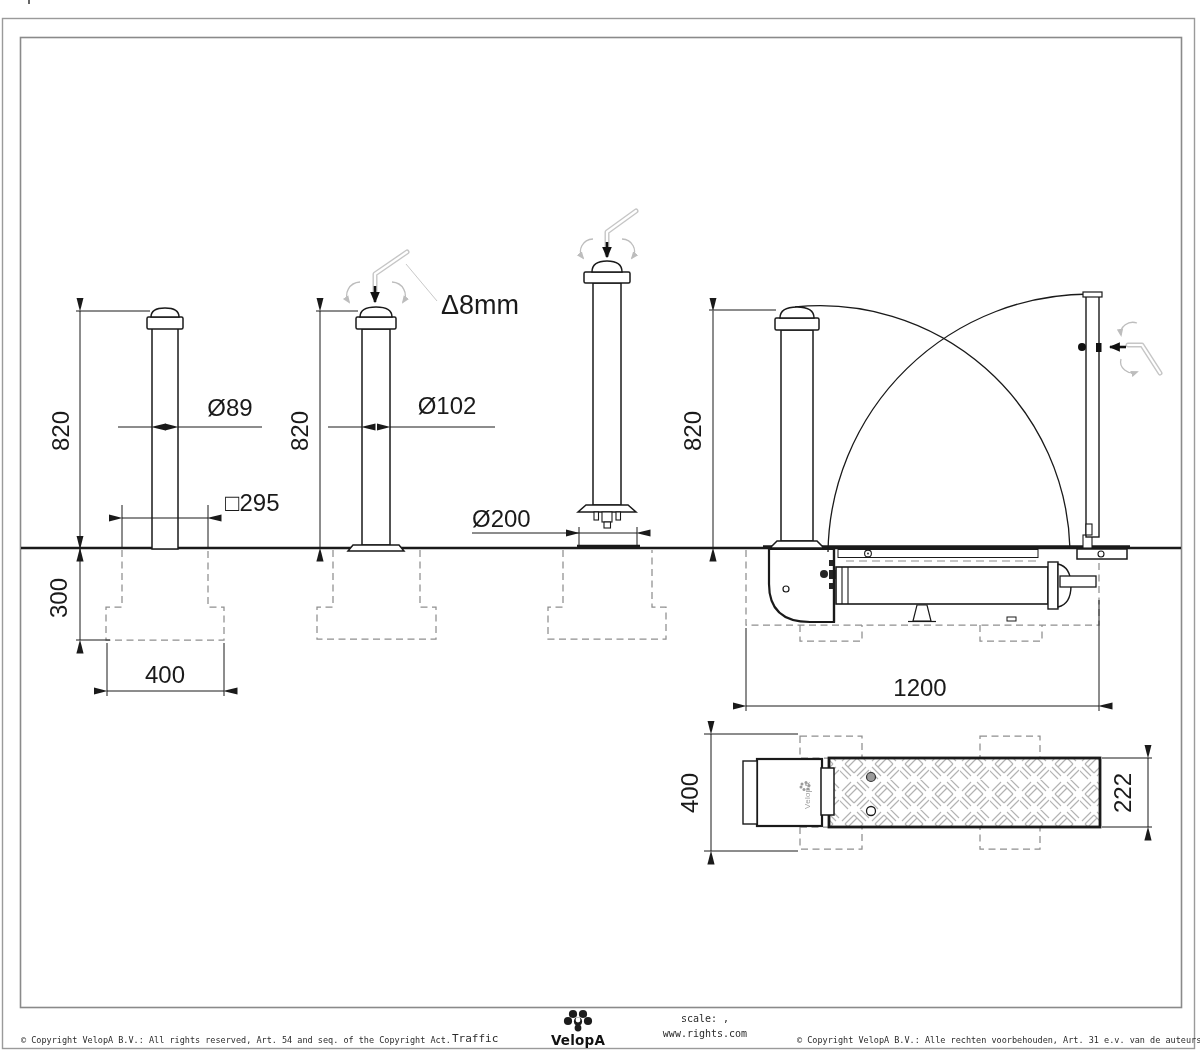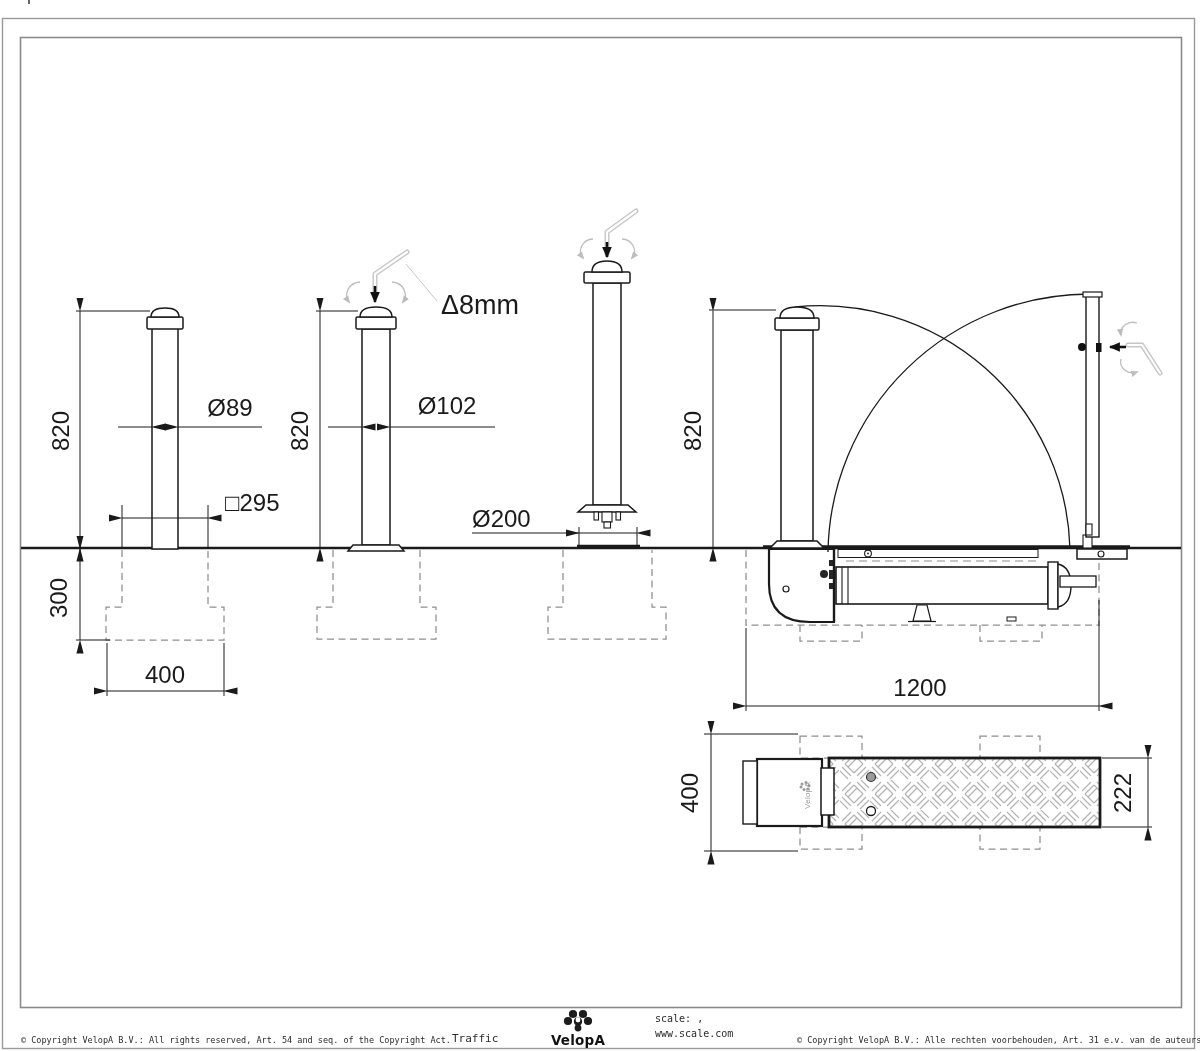--- a/index.html
+++ b/index.html
@@ -9,21 +9,21 @@
   .dimtxt{font-family:"Liberation Sans",sans-serif;font-size:24px;fill:#1a1a1a;}
   .dimbig{font-family:"Liberation Sans",sans-serif;font-size:27px;fill:#1a1a1a;}
   .brandtxt{font-family:"Liberation Sans",sans-serif;font-size:8px;fill:#9a9a9a;letter-spacing:.3px;}
   .ftxt{position:absolute;font-family:"DejaVu Sans Mono",monospace;color:#2b2b2b;
         font-size:8.5px;line-height:11px;white-space:pre;}
   .fmid{position:absolute;font-family:"DejaVu Sans Mono",monospace;color:#2b2b2b;font-size:11px;}
   .flogo{position:absolute;text-align:center;font-family:"DejaVu Sans",sans-serif;}
   .flogo .brand{font-weight:bold;font-size:13.5px;color:#111;letter-spacing:.2px;
         font-family:"DejaVu Sans",sans-serif;}
   .fscale{position:absolute;font-family:"DejaVu Sans Mono",monospace;color:#2b2b2b;
-        font-size:10px;line-height:15px;}
+        font-size:10px;text-align:center;line-height:15px;}
 </style>
 </head>
 <body>
 
 <div id="page">
 
 <svg id="drawing" width="1200" height="1051" viewBox="0 0 1200 1051">
   <defs>
     <marker id="arr" viewBox="0 0 14 10" markerWidth="14" markerHeight="10" refX="0.5" refY="5" orient="auto-start-reverse" markerUnits="userSpaceOnUse">
       <path d="M0,5 L14,1.4 L14,8.6 Z" fill="#1a1a1a"></path>
@@ -264,21 +264,21 @@
           <circle cx="27" cy="13" r="4.1"></circle>
       <circle cx="17" cy="20" r="3.4"></circle>
     </g>
     <circle cx="17" cy="12" r="2.4" fill="#fff"></circle>
   </svg>
   <div class="brand">VelopA</div>
 </div>
 
 <div class="fscale" style="left:655px;top:1011px;width:100px;">
   <div>scale: ,</div>
-  <div>www.scale.com</div>
+  <div>www.rights.com</div>
 </div>
 
 <div class="ftxt" style="left:797px;top:1013px;">
   <div>© Copyright VelopA B.V.: Alle rechten voorbehouden, Art. 31 e.v. van de auteurswet.</div>
   
   
 </div>
 
 </div>
 

